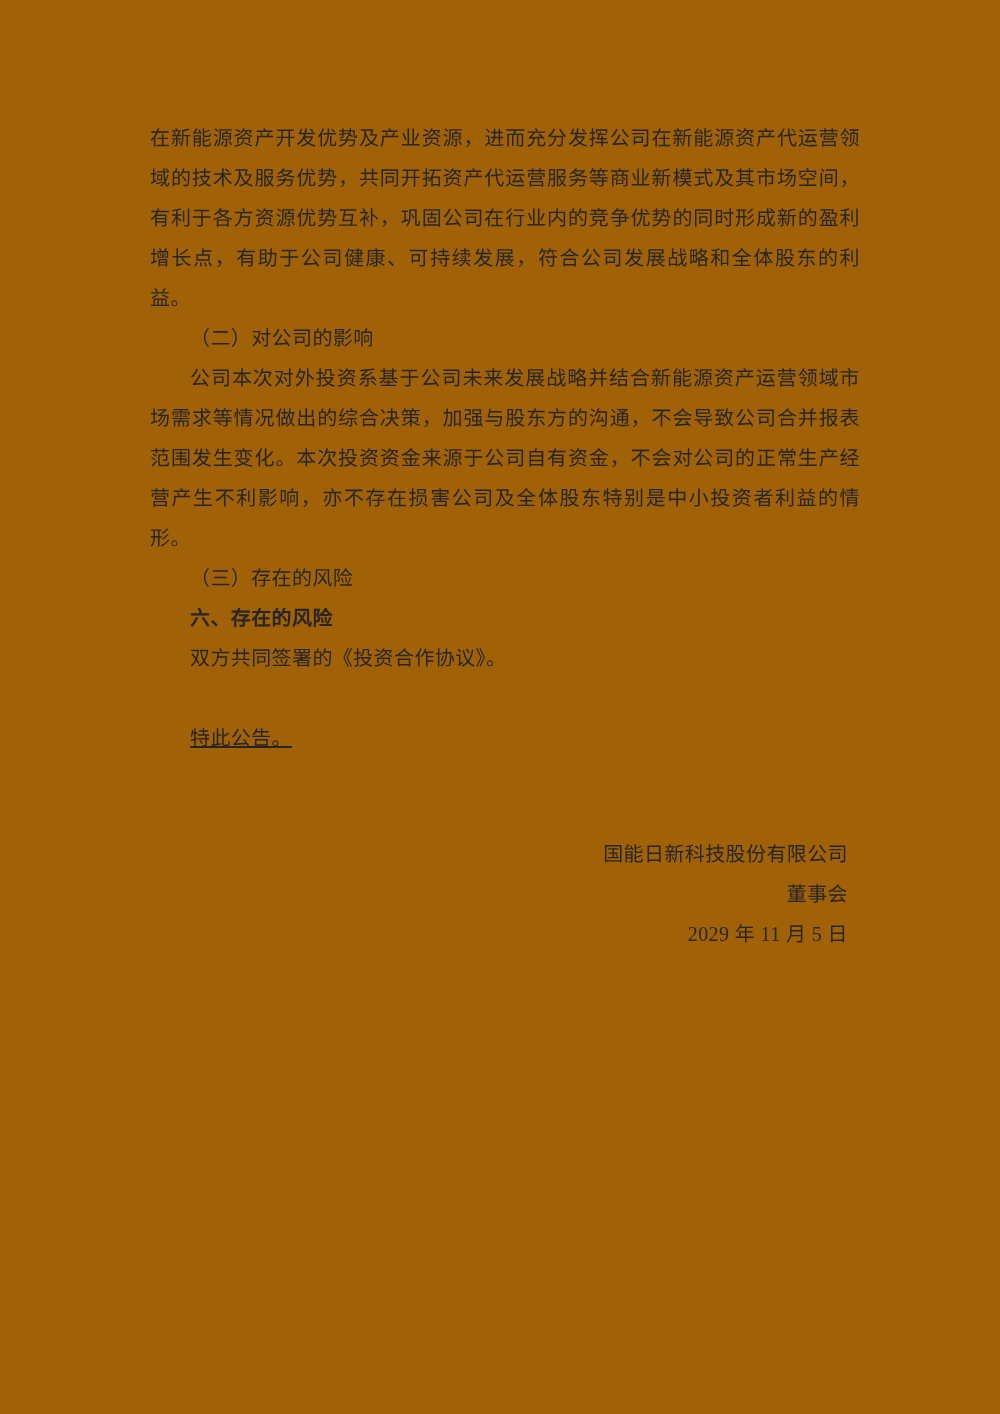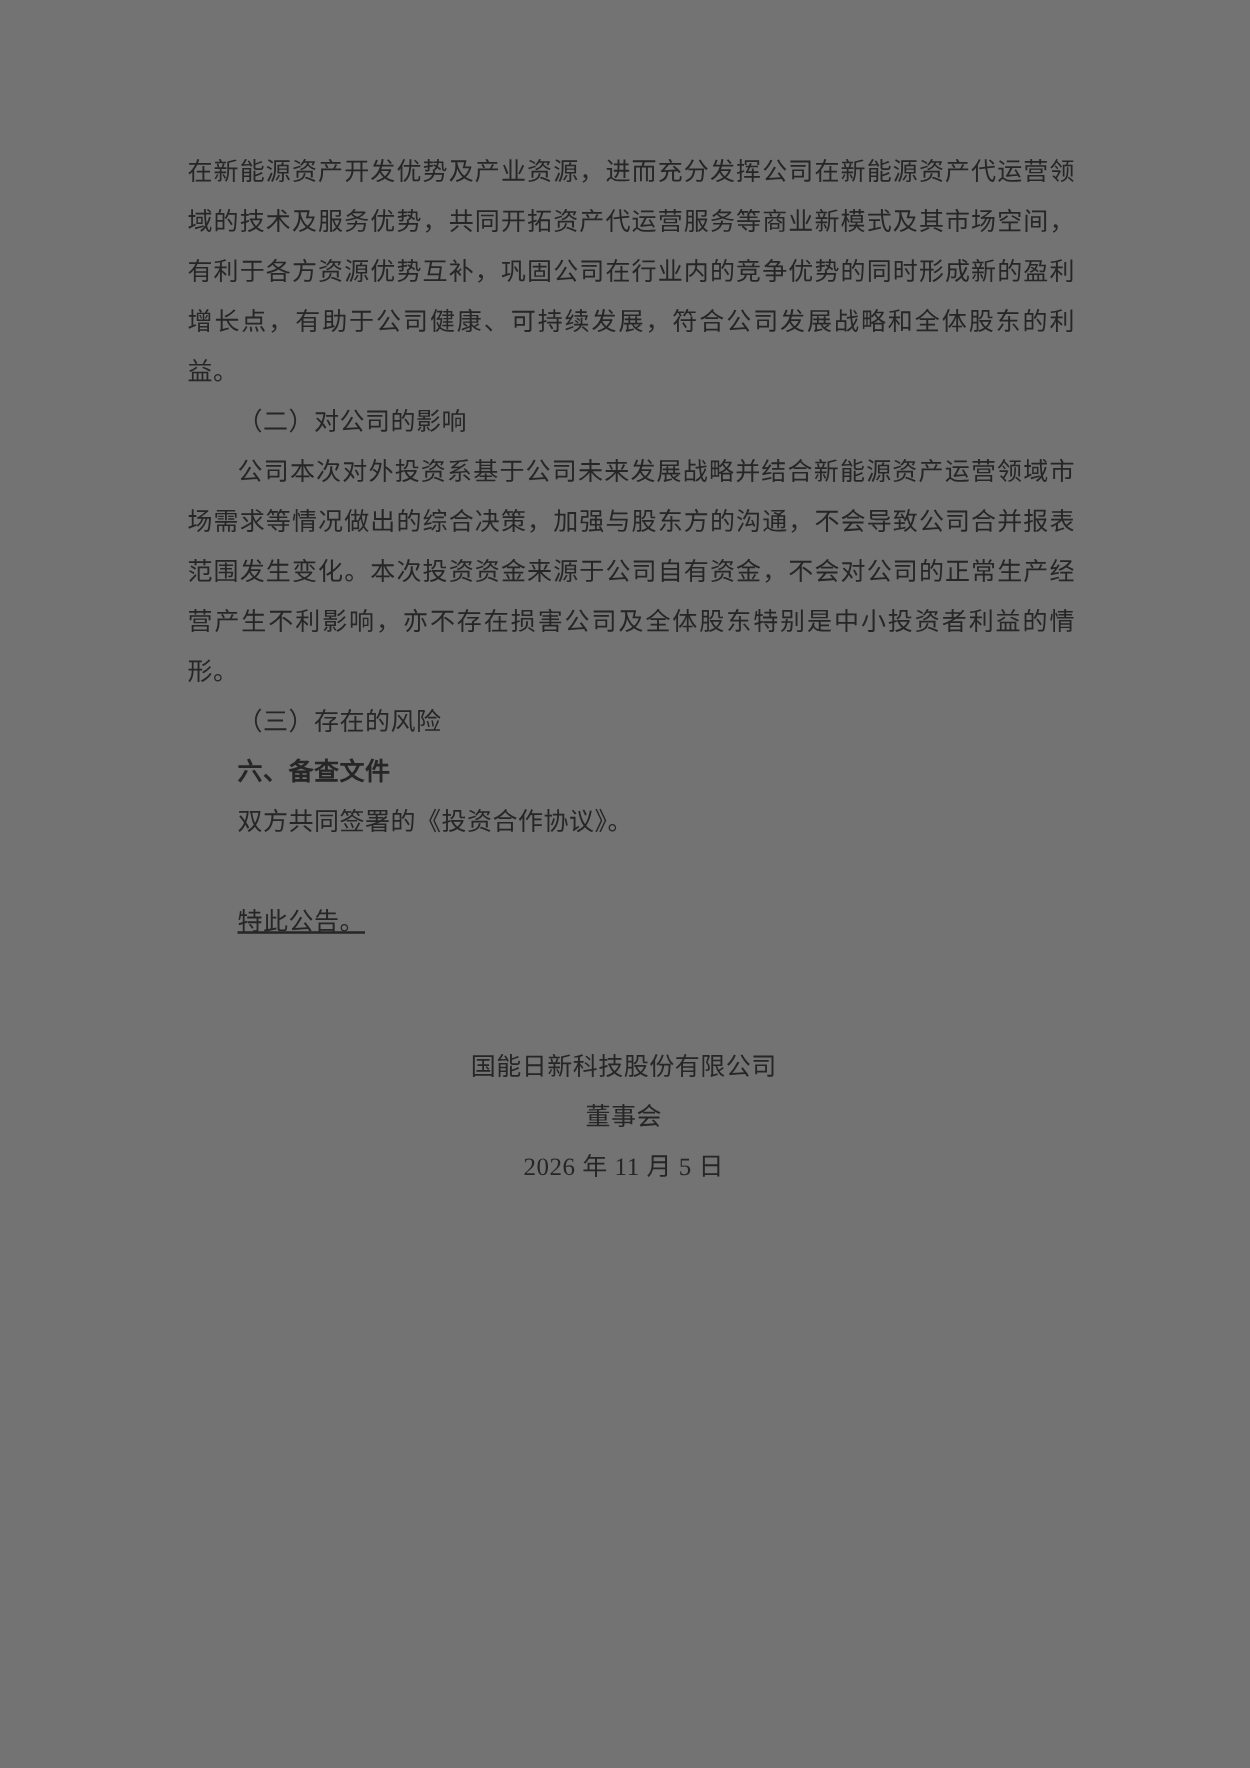--- a/index.html
+++ b/index.html
@@ -11,21 +11,21 @@
     height: 1414px;
     background: #fdfdfd;
     font-family: "Liberation Serif", "DejaVu Serif", serif;
     color: #262626;
     overflow: hidden;
   }
   .page {
     position: relative;
     width: 1000px;
     height: 1414px;
-    background: #737373;
+    background: #a16207;
     box-sizing: border-box;
     padding-left: 28px;
   }
   .content {
     position: absolute;
     top: 118px;
     left: 150px;
     width: 710px;
     font-size: 20px;
     line-height: 40px;
@@ -47,47 +47,47 @@
     text-indent: 2em;
   }
   .closing {
     margin-top: 40px !important;
     text-indent: 2em;
     text-decoration: underline;
   }
   .signature {
     margin-top: 76px;
     padding-right: 12px;
-    text-align: center;
+    text-align: right;
   }
   .signature div {
     line-height: 40px;
   }
 </style>
 </head>
 <body>
 
 <div class="page">
   <div class="content">
 
     <p class="justify">在新能源资产开发优势及产业资源，进而充分发挥公司在新能源资产代运营领域的技术及服务优势，共同开拓资产代运营服务等商业新模式及其市场空间，有利于各方资源优势互补，巩固公司在行业内的竞争优势的同时形成新的盈利增长点，有助于公司健康、可持续发展，符合公司发展战略和全体股东的利益。</p>
 
     <p class="indent">（二）对公司的影响</p>
 
     <p class="justify indent">公司本次对外投资系基于公司未来发展战略并结合新能源资产运营领域市场需求等情况做出的综合决策，加强与股东方的沟通，不会导致公司合并报表范围发生变化。本次投资资金来源于公司自有资金，不会对公司的正常生产经营产生不利影响，亦不存在损害公司及全体股东特别是中小投资者利益的情形。</p>
 
     <p class="indent">（三）存在的风险</p>
 
 
-    <p class="bold-heading">六、备查文件</p>
+    <p class="bold-heading">六、存在的风险</p>
 
     <p class="indent">双方共同签署的《投资合作协议》。</p>
 
     <p class="closing">特此公告。</p>
 
     <div class="signature">
       <div>国能日新科技股份有限公司</div>
       <div>董事会</div>
-      <div>2026 年 11 月 5 日</div>
+      <div>2029 年 11 月 5 日</div>
     </div>
 
   </div>
 </div>
 
 </body></html>

